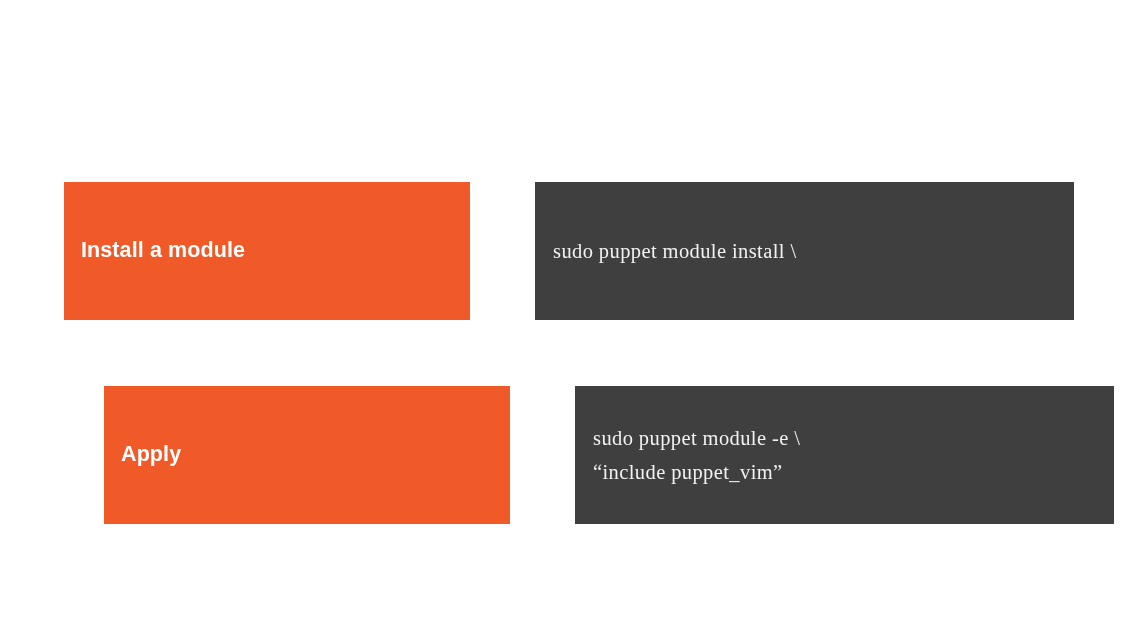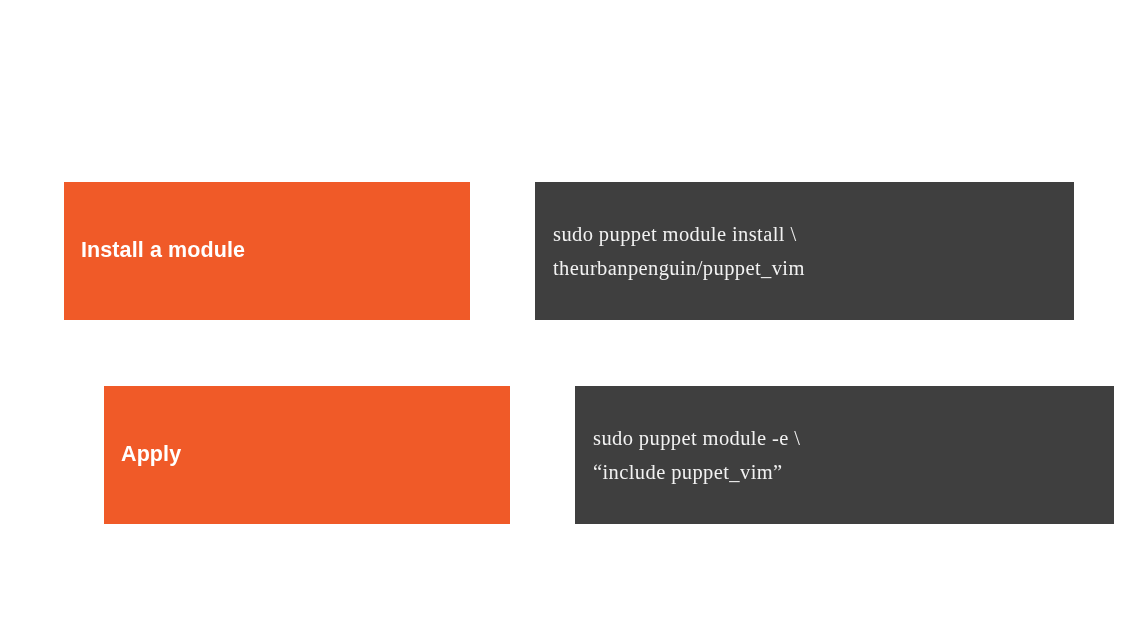--- a/index.html
+++ b/index.html
@@ -87,21 +87,20 @@
 <div class="slide">
 
   <div class="row row-1">
 
     <div class="label-card">
       <span class="label-text">Install a module</span>
     </div>
 
     <div class="code-card">
       <span class="code-line">sudo puppet module install \</span>
-      <span class="code-line">theurbanpenguin/puppet_vim</span>
     </div>
 
   </div>
 
   <div class="row row-2">
 
     <div class="label-card">
       <span class="label-text">Apply</span>
     </div>
 

